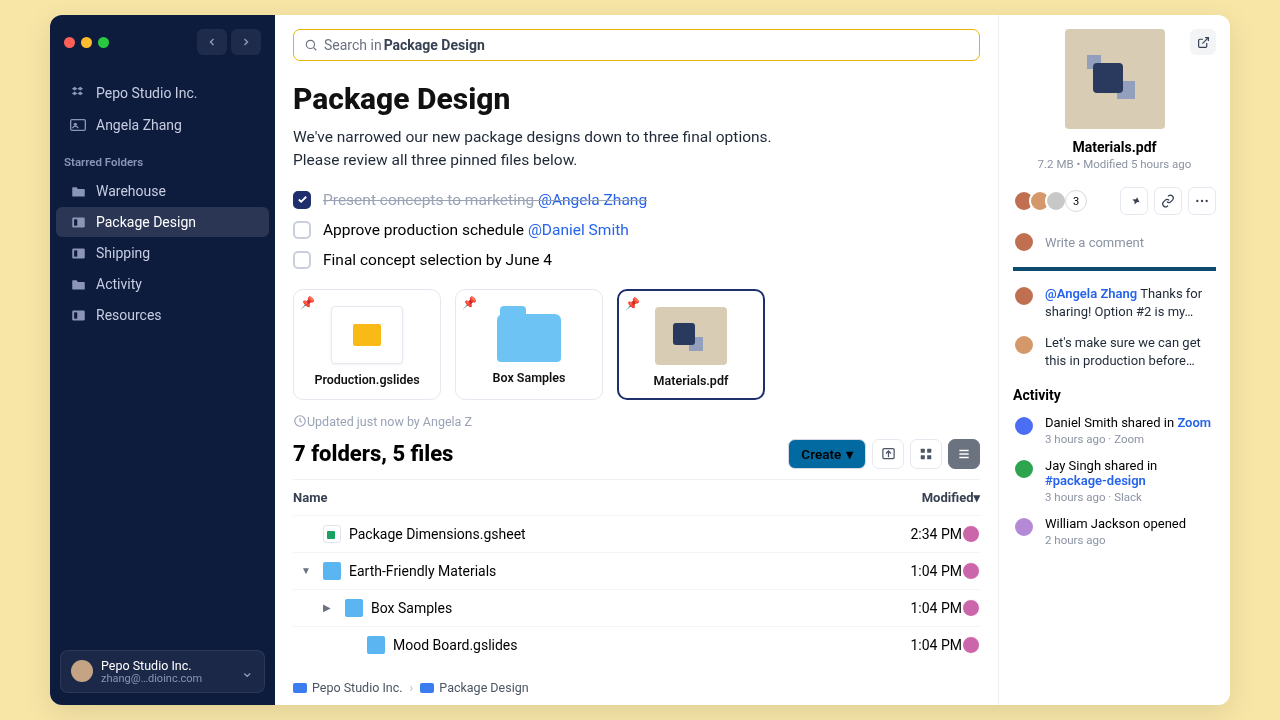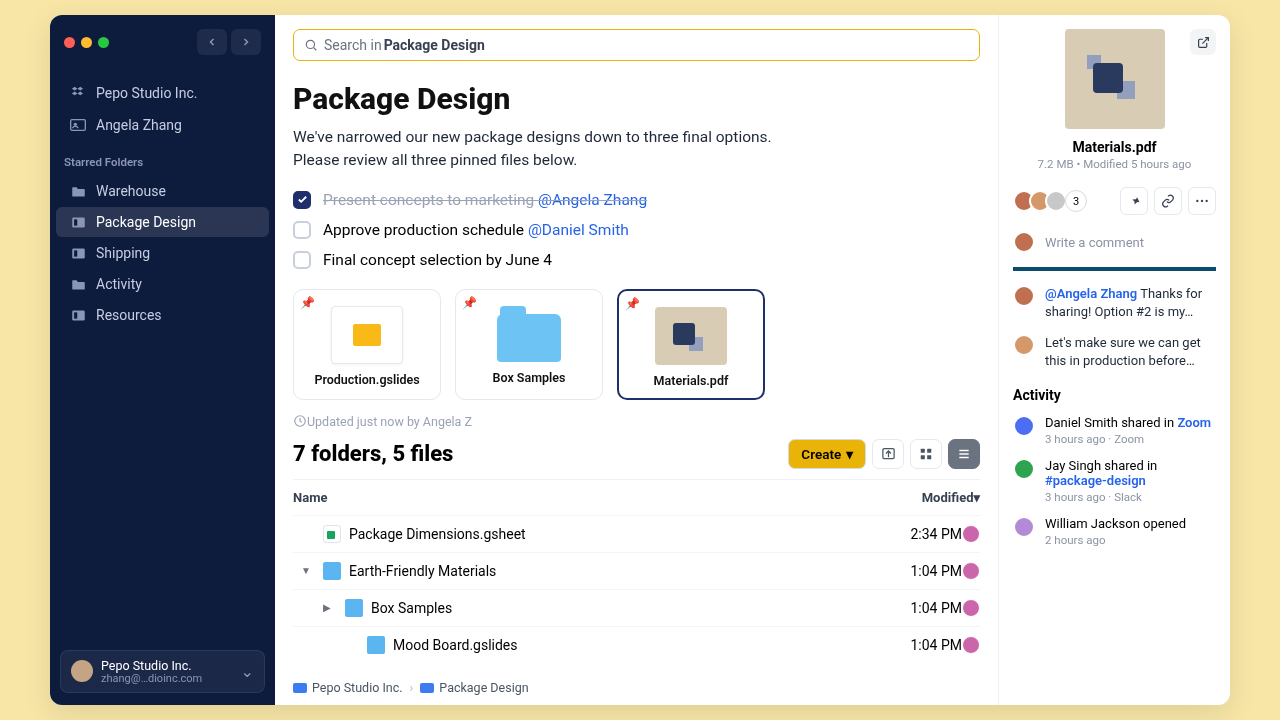--- a/index.html
+++ b/index.html
@@ -46,21 +46,21 @@
   .thumb.folder{ background:#6ec3f5; border-radius:6px 6px 4px 4px; position:relative; width:64px; height:48px; margin-top:14px;}
   .thumb.folder::before{content:""; position:absolute; top:-8px; left:3px; width:26px; height:10px; background:#6ec3f5; border-radius:4px 4px 0 0;}
   .thumb.doc{ background:#d9ccb4; position:relative;}
   .thumb.doc::after{content:"";position:absolute;left:18px;top:16px;width:22px;height:22px;background:#2a3a5e;border-radius:3px;box-shadow:12px 10px 0 -4px #93a0bd;}
   .cardlabel{ font-size:12.5px; font-weight:600; color:#111;}
   .updated{ display:flex; align-items:center; color:#9aa3b5; font-size:12.5px; margin:14px 0 4px;}
 
   .count-row{ display:flex; align-items:center; margin-top:6px;}
   .count{ font-size:22px; font-weight:800;}
   .tools{ margin-left:auto; display:flex; align-items:center; gap:6px;}
-  .btn{ height:30px; padding:0 12px; border:1px solid #d6dbe3; border-radius:7px; font-size:13.5px; font-weight:600; display:flex; align-items:center; gap:5px; cursor:pointer; background:#eab308;}
+  .btn{ height:30px; padding:0 12px; border:1px solid #d6dbe3; border-radius:7px; font-size:13.5px; font-weight:600; display:flex; align-items:center; gap:5px; cursor:pointer; background:#0369a1;}
   .iconbtn{ width:32px; height:30px; border:1px solid #e5e8ef; background:#fff; border-radius:7px; display:flex; align-items:center; justify-content:center; color:#4b5563; cursor:pointer;}
   .iconbtn.active{ background:#6b7280; color:#fff; border-color:#6b7280;}
 
   .table{ margin-top:10px; border-top:1px solid #edf0f5;}
   .th{ display:flex; padding:10px 0; font-size:13px; font-weight:700; color:#374151;}
   .th .mod, .tr .mod{ margin-left:auto; display:flex; align-items:center; }
   .tr{ display:flex; align-items:center; padding:9px 0; font-size:14px; border-top:1px solid #f2f4f8;}
   .tr .name{ display:flex; align-items:center; gap:8px;}
   .disclose{ width:14px; color:#6b7280; font-size:10px;}
   .tinyicon{ width:18px; height:18px; border-radius:3px; display:inline-block;}

